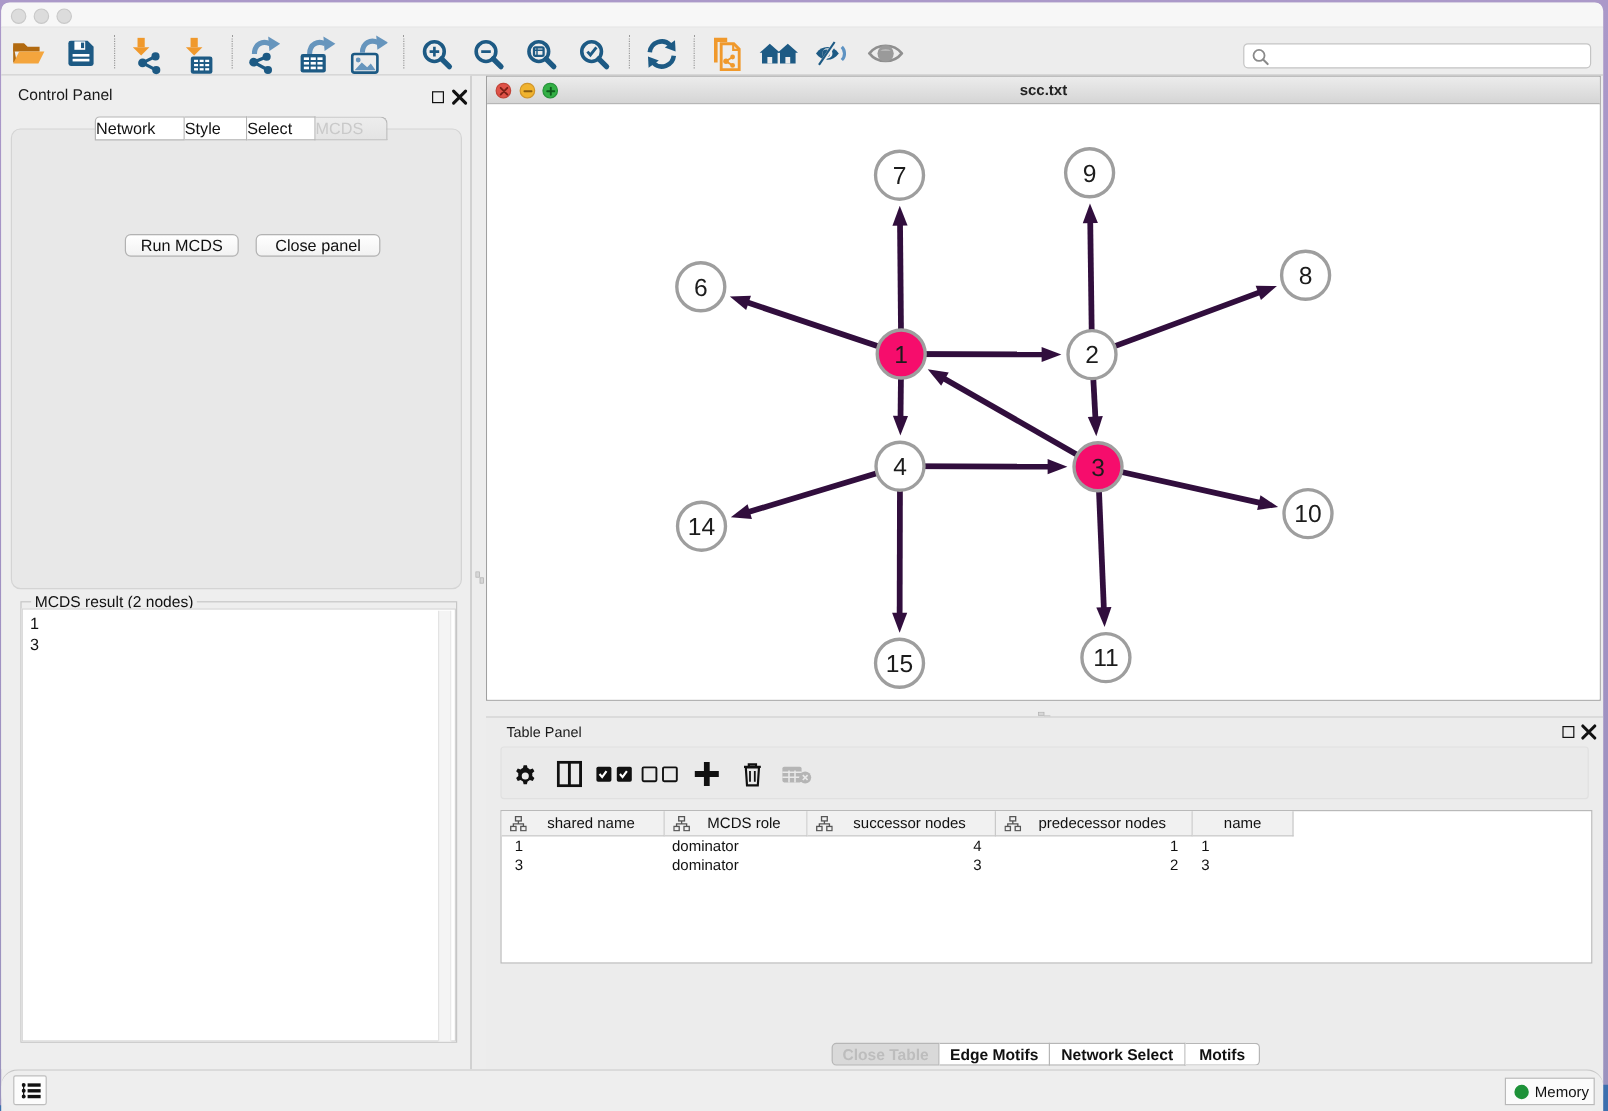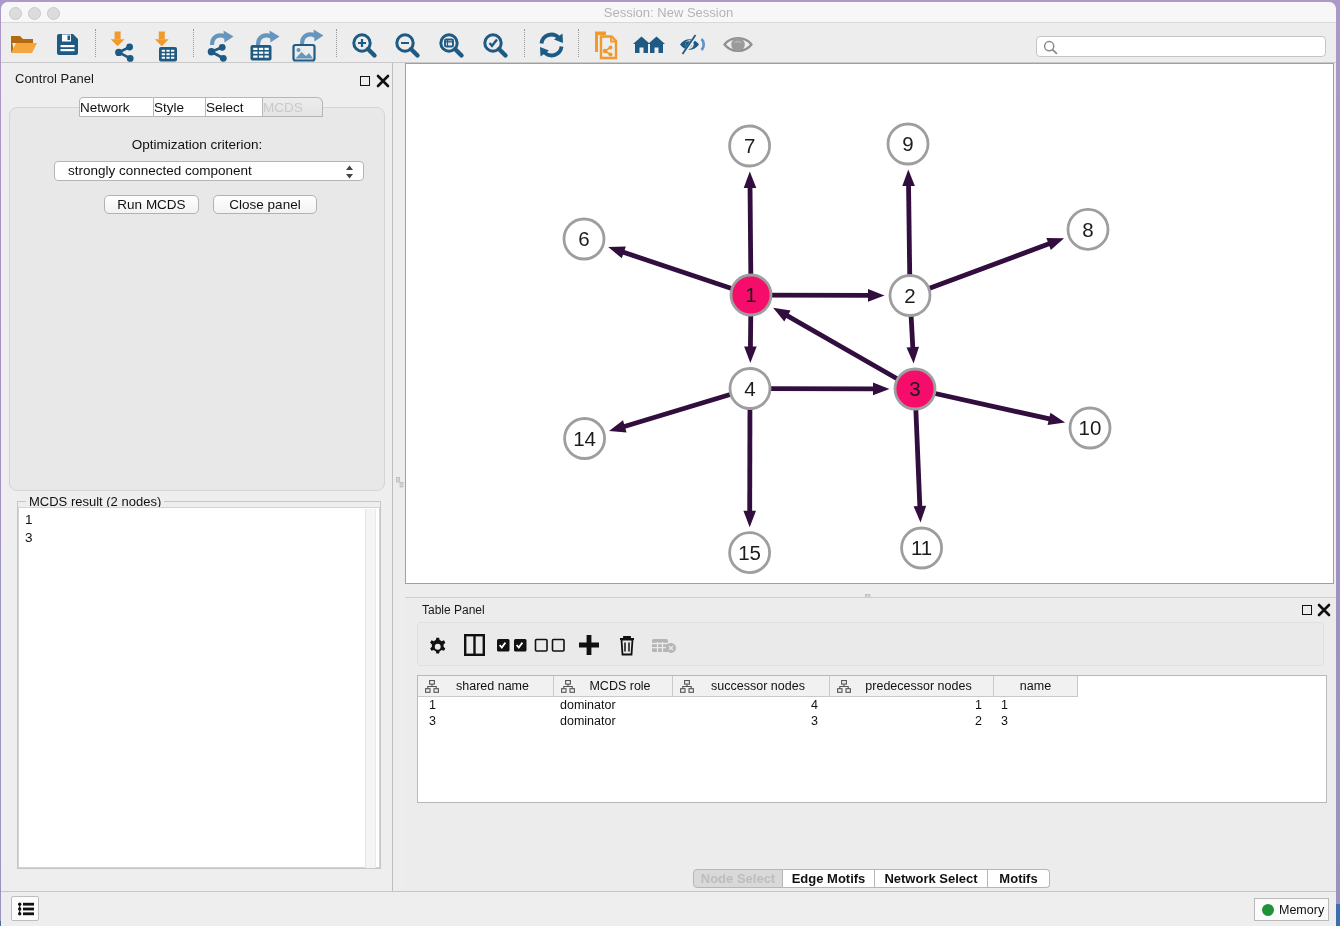--- a/index.html
+++ b/index.html
@@ -45,36 +45,35 @@
 #tablepanel { position:absolute; left:404px; top:595px; width:931px; height:294px; background:#ececec; border-top:1px solid #cfcfcf; }
 #tp-title { position:absolute; left:17px; top:5px; font-size:12px; color:#1a1a1a; }
 #tp-toolbar { position:absolute; left:12px; top:24px; width:907px; height:44px; background:#eaeaea; border:1px solid #e0e0e0; border-radius:3px; }
 #tablebox { position:absolute; left:12px; top:77px; width:910px; height:128px; background:#fff; border:1px solid #b9b9b9; }
 .hcell { position:absolute; top:0; height:21px; background:#f1f1f1; border-right:1px solid #c9c9c9; border-bottom:1px solid #c9c9c9; font-size:12.5px; color:#111; text-align:center; line-height:21px; }
 .hicon { position:absolute; left:7px; top:4px; }
 .cell { position:absolute; font-size:12.5px; color:#111; height:16px; line-height:16px; }
 #bottomtabs { position:absolute; left:288px; top:271px; height:19px; font-size:13px; }
 .btab { position:absolute; top:0; height:19px; background:#fff; border:1px solid #b6b6b6; border-left:none; color:#111; text-align:center; line-height:18px; font-weight:bold; }
 
-#statusbar { position:absolute; left:0; top:889px; width:100%; height:35px; background:#eeeeee; border-top:1px solid #c6c6c6; }
+#statusbar { position:absolute; left:0; top:889px; width:100%; height:35px; background:#eeeeee; border-top:1px solid #c6c6c6;border-radius:14px; }
 #listbtn { position:absolute; left:10px; top:4px; width:28px; height:25px; background:#fcfcfc; border:1px solid #bdbdbd; border-radius:2px; }
 #membtn { position:absolute; left:1253px; top:6px; width:75px; height:23px; background:#fbfbfb; border:1px solid #b9b9b9; font-size:12.5px; color:#111; }
 svg.graph { display:block; }
 svg.graph text { font-family:"Liberation Sans",sans-serif; font-size:20.5px; fill:#1c1c1c; text-anchor:middle; }
 </style>
 </head>
 <body>
 <div style="position:absolute; right:-10px; bottom:-12px; width:32px; height:34px; background:#3c6fae; border-radius:10px; z-index:0;"></div>
 <div style="position:absolute; left:-4px; bottom:-5px; width:10px; height:10px; background:#3c6fae; border-radius:50%; z-index:0;"></div>
 <div id="app">
   <div id="titlebar">
     <div class="tl" style="left:8px;"></div>
     <div class="tl" style="left:27px;"></div>
     <div class="tl" style="left:46px;"></div>
-    <div id="titletext">Session: New Session</div>
   </div>
   <div id="toolbar">
       <svg class="ticon" style="left:8px; top:10px;" width="29" height="24" viewBox="0 0 29 24">
         <path d="M2 3 h9 l3 3 h10 v4 h-22 z" fill="#b26a10"></path>
         <path d="M2 3 v16 h3 z" fill="#b26a10"></path>
         <path d="M7 10 h21 l-5 10 h-21 z" fill="#f4a53d"></path>
       </svg>
 <svg class="ticon" style="left:55px; top:10px;" width="23" height="23" viewBox="0 0 23 23">
         <path d="M1 3 a2 2 0 0 1 2-2 h14 l5 5 v14 a2 2 0 0 1 -2 2 h-17 a2 2 0 0 1 -2 -2 z" fill="#1d5a84"></path>
         <rect x="6" y="1.5" width="9" height="7" fill="#fff"></rect>
@@ -212,36 +211,44 @@
     <svg class="abs" style="left:375px; top:11px;" width="14" height="14" viewBox="0 0 14 14">
         <path d="M2 2 L12 12 M12 2 L2 12" stroke="#111" stroke-width="2.6" stroke-linecap="round"></path>
       </svg>
     <div class="tabs" style="left:78px; top:34px;">
       <div class="tab first" style="left:0; width:75px;">Network</div>
       <div class="tab" style="left:75px; width:52px;">Style</div>
       <div class="tab" style="left:127px; width:57px;">Select</div>
       <div class="tab selected" style="left:184px; width:60px;">MCDS</div>
     </div>
     <div id="innerpanel">
-      <div id="optlabel">Optimization criterion:</div>
-      <div id="selectbox">strongly connected component
-        <svg class="abs" style="right:9px; top:3px;" width="9" height="14" viewBox="0 0 9 14">
-            <path d="M4.5 0.5 L8 5 H1 Z" fill="#444"></path>
-            <path d="M4.5 13.5 L8 9 H1 Z" fill="#444"></path>
-          </svg>
-      </div>
       <div class="btn" style="left:94px; width:95px;">Run MCDS</div>
       <div class="btn" style="left:203px; width:104px;">Close panel</div>
     </div>
     <div id="fieldset">
       <div id="legend">MCDS result (2 nodes)</div>
       <div id="resultbox">1<br>3<div id="scrolltrack"></div></div>
     </div>
   </div>
   <div id="netwin">
+    <div id="nettitle">
+      <div class="mtl" style="left:7px; background:#df5248; border:0.5px solid #c24438;"></div>
+      <div class="mtl" style="left:27px; background:#f0b32e; border:0.5px solid #d0952a;"></div>
+      <div class="mtl" style="left:46px; background:#33b045; border:0.5px solid #27933a;"></div>
+      <svg class="abs" style="left:9.5px; top:7.5px;" width="8" height="8" viewBox="0 0 8 8">
+          <path d="M1.2 1.2 L6.8 6.8 M6.8 1.2 L1.2 6.8" stroke="#7c1f16" stroke-width="1.6" stroke-linecap="round"></path>
+        </svg>
+      <svg class="abs" style="left:29.5px; top:7.5px;" width="8" height="8" viewBox="0 0 8 8">
+          <path d="M1 4 H7" stroke="#8a5d10" stroke-width="1.7" stroke-linecap="round"></path>
+        </svg>
+      <svg class="abs" style="left:48.5px; top:7.5px;" width="8" height="8" viewBox="0 0 8 8">
+          <path d="M1 4 H7 M4 1 V7" stroke="#0e5c1d" stroke-width="1.6" stroke-linecap="round"></path>
+        </svg>
+      <div id="nettitletext">scc.txt</div>
+    </div>
     <div id="canvas">
         <svg class="graph" width="927" height="496" viewBox="0 0 927 496">
 <g stroke="#310e3d" stroke-width="4.8">
 <line x1="345.0" y1="208.0" x2="344.0" y2="97.0"></line>
 <line x1="345.0" y1="208.0" x2="214.0" y2="164.1"></line>
 <line x1="345.0" y1="208.0" x2="466.0" y2="208.4"></line>
 <line x1="345.0" y1="208.0" x2="344.4" y2="263.5"></line>
 <line x1="504.0" y1="208.5" x2="502.5" y2="95.0"></line>
 <line x1="504.0" y1="208.5" x2="646.4" y2="155.6"></line>
 <line x1="504.0" y1="208.5" x2="507.0" y2="264.1"></line>
@@ -376,21 +383,21 @@
 <div class="cell" style="left:255px; top:21px; width:145px; text-align:right;">4</div>
 <div class="cell" style="left:412px; top:21px; width:152px; text-align:right;">1</div>
 <div class="cell" style="left:583px; top:21px;">1</div>
 <div class="cell" style="left:11px; top:37px;">3</div>
 <div class="cell" style="left:142px; top:37px;">dominator</div>
 <div class="cell" style="left:255px; top:37px; width:145px; text-align:right;">3</div>
 <div class="cell" style="left:412px; top:37px; width:152px; text-align:right;">2</div>
 <div class="cell" style="left:583px; top:37px;">3</div>
 </div>
 <div id="bottomtabs">
-<div class="btab" style="left:0; width:90px; border-left:1px solid #b6b6b6; border-radius:4px 0 0 4px; background:#d9d9d9; color:#bdbdbd;">Node Select</div>
+<div class="btab" style="left:0; width:90px; border-left:1px solid #b6b6b6; border-radius:4px 0 0 4px; background:#d9d9d9; color:#bdbdbd;">Close Table</div>
 <div class="btab" style="left:90px; width:92px;">Edge Motifs</div>
 <div class="btab" style="left:182px; width:113px;">Network Select</div>
 <div class="btab" style="left:295px; width:62px; border-radius:0 4px 4px 0;">Motifs</div>
 </div>
     </div>
   <div id="statusbar">
     <div id="listbtn">
       <svg class="abs" style="left:6px; top:5px;" width="16" height="14" viewBox="0 0 16 14">
         <circle cx="1.7" cy="2.2" r="1.7" fill="#111"></circle>
           <rect x="5" y="0.8" width="11" height="2.8" fill="#111"></rect>

